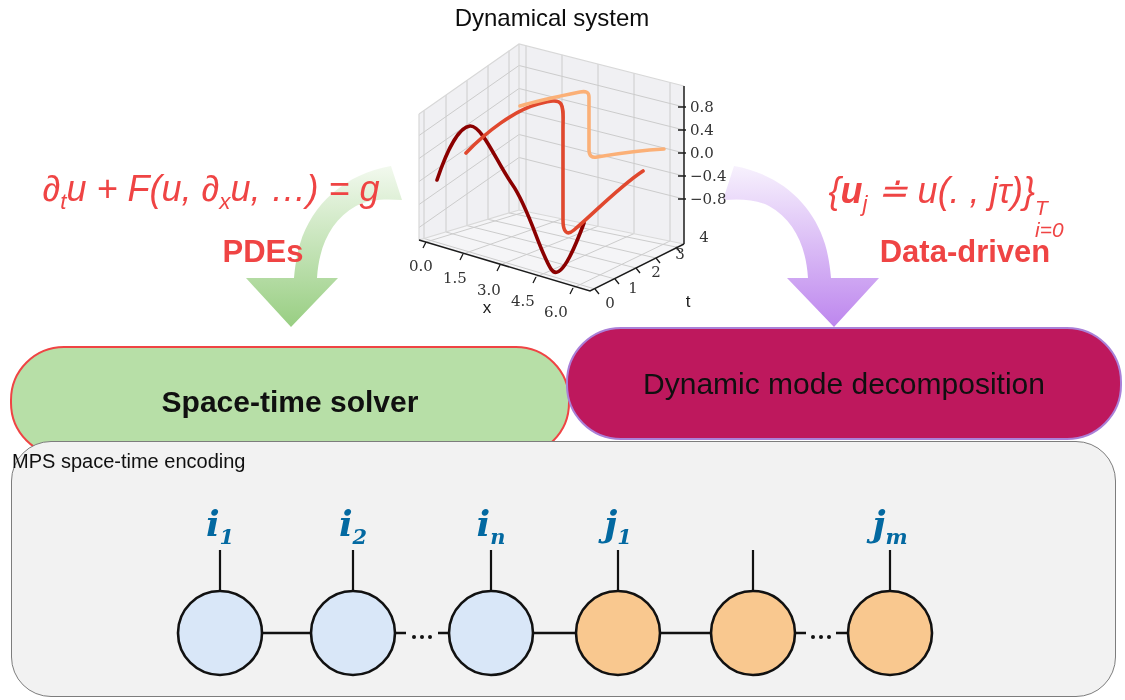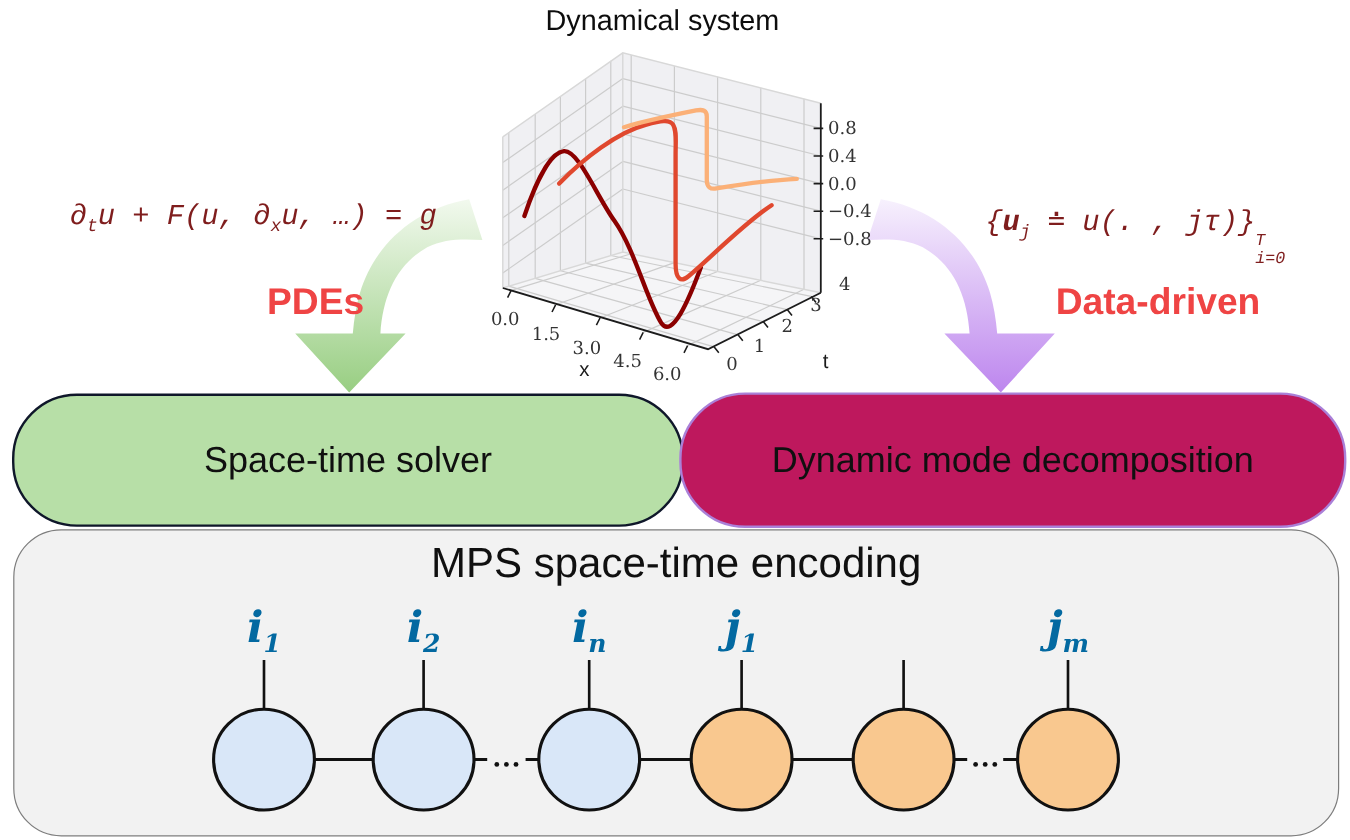--- a/index.html
+++ b/index.html
@@ -1,33 +1,33 @@
 <!DOCTYPE html>
 <html><head>
 <meta charset="utf-8">
 <style>
   html,body{margin:0;padding:0;background:#ffffff;}
   #canvas{position:relative;width:1125px;height:700px;background:#ffffff;overflow:hidden;
           font-family:"Liberation Sans",sans-serif;color:#111;}
   
   .pill{position:absolute;display:flex;align-items:center;justify-content:center;z-index:1;}
-  #solver-box{left:10px;top:328px;width:556px;height:107px;border-radius:54px;
-              background:#b7dfa7;border:2px solid #0f172a;}
+  #solver-box{left:10px;top:346px;width:556px;height:107px;border-radius:54px;
+              background:#b7dfa7;border:2px solid #ef4444;font-weight:bold;}
   #dmd-box{left:566px;top:327px;width:552px;height:109px;border-radius:55px;
            background:#be185d;border:2px solid #aa80d8;}
   #mps-panel{position:absolute;left:11px;top:441px;width:1103px;height:254px;border-radius:40px;
              background:#f2f2f2;border:1.5px solid #7d7d7d;z-index:1;}
   .box-label{font-size:30px;color:#101010;}
-  #mps-title{position:absolute;left:0;top:8px;width:100%;text-align:center;font-size:35px;color:#101010;}
+  #mps-title{position:absolute;left:0;top:8px;width:100%;font-size:20px;color:#101010;}
   
   #scene{position:absolute;left:0;top:0;z-index:2;pointer-events:none;}
   
   .txt{position:absolute;z-index:3;text-align:center;}
   #title{left:352px;top:4px;width:400px;font-size:24px;color:#0d0d0d;}
-  .eq{font-family:Liberation Mono, monospace;font-style:italic;font-size:24px;color:#7f1d1d;}
+  .eq{font-family:Liberation Sans, sans-serif;font-style:italic;font-size:36px;color:#ef4444;}
   .eq sub{font-size:0.62em;}
   #eq-left{left:11px;top:168px;width:400px;}
   #eq-right{left:746px;top:170px;width:400px;}
   .branch-label{font-weight:bold;font-size:31px;color:#ef4444;}
   #pdes-label{left:63px;top:234px;width:400px;}
   #dd-label{left:765px;top:234px;width:400px;}
   .bi{font-weight:bold;}
   .stack{display:inline-flex;flex-direction:column;align-items:flex-start;vertical-align:-12px;
          line-height:1.05;font-size:0.58em;}
   

